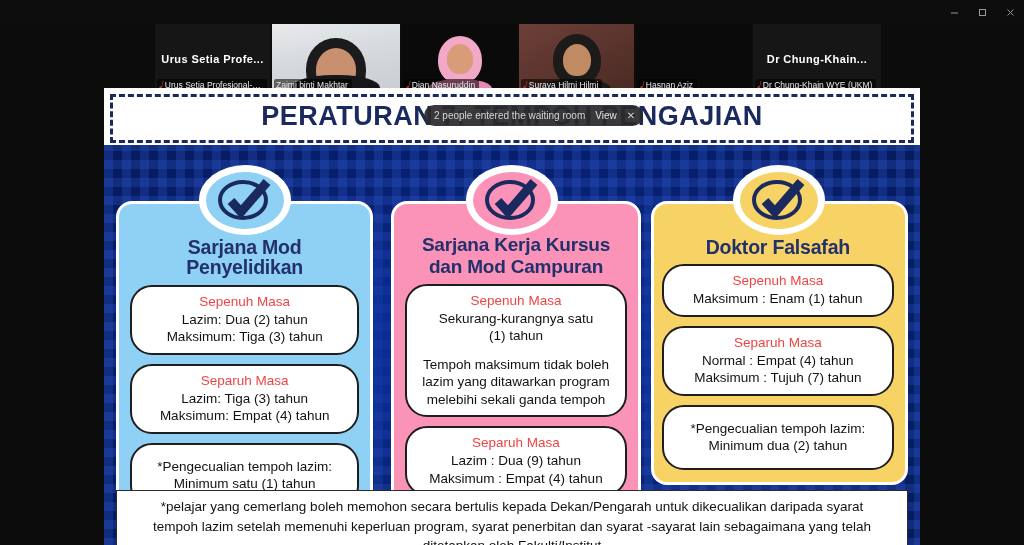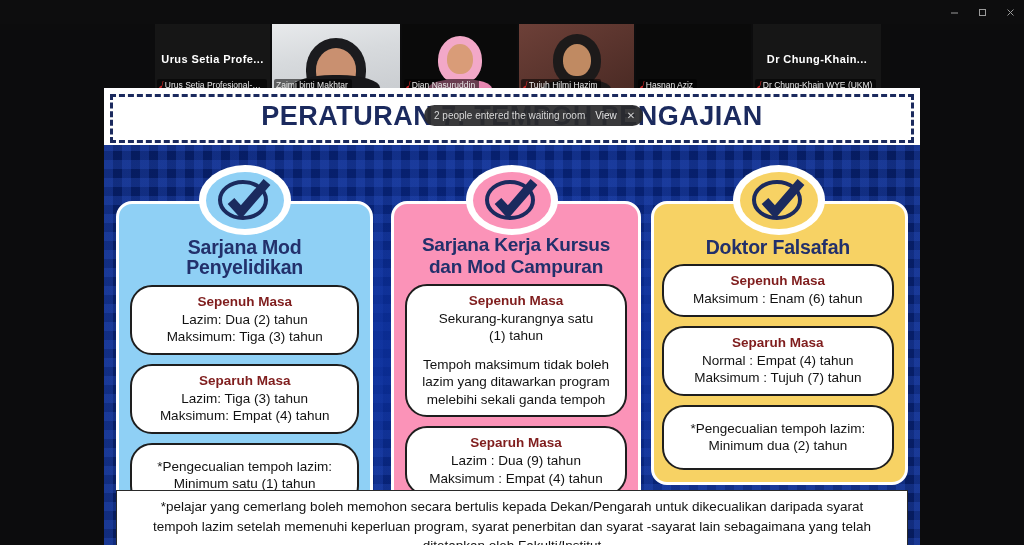--- a/index.html
+++ b/index.html
@@ -107,21 +107,21 @@
   .card-title {
     text-align: center; color: #22306b; font-weight: bold; font-size: 19.5px;
     line-height: 1.05; padding: 0 0 7px 0; letter-spacing: -.2px;
   }
   .card-title.two { font-size: 19px; }
   .pill {
     background: #fff; border: 2px solid #1e1e1e; border-radius: 22px;
     padding: 7px 10px; margin-bottom: 9px; text-align: center;
   }
   .pill:last-child { margin-bottom: 0; }
-  .pill-head { font-weight: bold; color: #7f1d1d; font-size: 13.5px; line-height: 1.25; }
+  .pill-head { font-weight: normal; color: #ef4444; font-size: 13.5px; line-height: 1.25; }
   .pill-line { color: #121212; font-size: 13.5px; line-height: 1.3; }
   .pill-gap { height: 11px; }
 
   .c-blue  .card { background: #8fd0f5; }
   .c-pink  .card { background: #fb93b8; }
   .c-yellow .card { background: #f7d264; padding-left: 8px; }
   .c-blue  .badge-inner { background: #8fd0f5; }
   .c-pink  .badge-inner { background: #fb93b8; }
   .c-yellow .badge-inner { background: #f7d264; }
 
@@ -199,21 +199,21 @@
     </div>
 
     <div class="tile w-a">
       <div class="photo ph-brick">
         <div class="head" style="left:34px;top:10px;width:48px;height:52px;background:#1d1a1a;"></div>
         <div class="head" style="left:44px;top:20px;width:28px;height:32px;background:#c08a62;"></div>
         <div class="body-sh" style="left:24px;bottom:0;width:68px;height:14px;background:#1d1a1a;"></div>
       </div>
       <div class="tile-name">
         <span class="muted">𝅗𝅥</span>
-        <span class="nm">Tujuh Hilmi Hazim</span>
+        <span class="nm">Suraya Hilmi Hilmi</span>
       </div>
     </div>
 
     <div class="tile w-a">
       <div class="photo ph-dark"></div>
       <div class="tile-name">
         <span class="muted">𝅗𝅥</span>
         <span class="nm">Hasnan Aziz</span>
       </div>
     </div>
@@ -301,21 +301,21 @@
               <svg width="72" height="52" viewBox="0 0 72 52">
                 <ellipse cx="34" cy="26" rx="23" ry="18" fill="none" stroke="#1b2a5e" stroke-width="4"></ellipse>
                 <path d="M22 27 L32 38 L58 8" fill="none" stroke="#1b2a5e" stroke-width="9" stroke-linecap="butt" stroke-linejoin="miter"></path>
               </svg>
             </div>
           </div>
           <div class="card">
             <div class="card-title">Doktor Falsafah</div>
             <div class="pill">
               <div class="pill-head">Sepenuh Masa</div>
-              <div class="pill-line">Maksimum : Enam (6) tahun</div>
+              <div class="pill-line">Maksimum : Enam (1) tahun</div>
             </div>
             <div class="pill">
               <div class="pill-head">Separuh Masa</div>
               <div class="pill-line">Normal : Empat (4) tahun</div>
               <div class="pill-line">Maksimum : Tujuh (7) tahun</div>
             </div>
             <div class="pill" style="padding-top:13px;padding-bottom:13px;">
               <div class="pill-line">*Pengecualian tempoh lazim:</div>
               <div class="pill-line">Minimum dua (2) tahun</div>
             </div>

